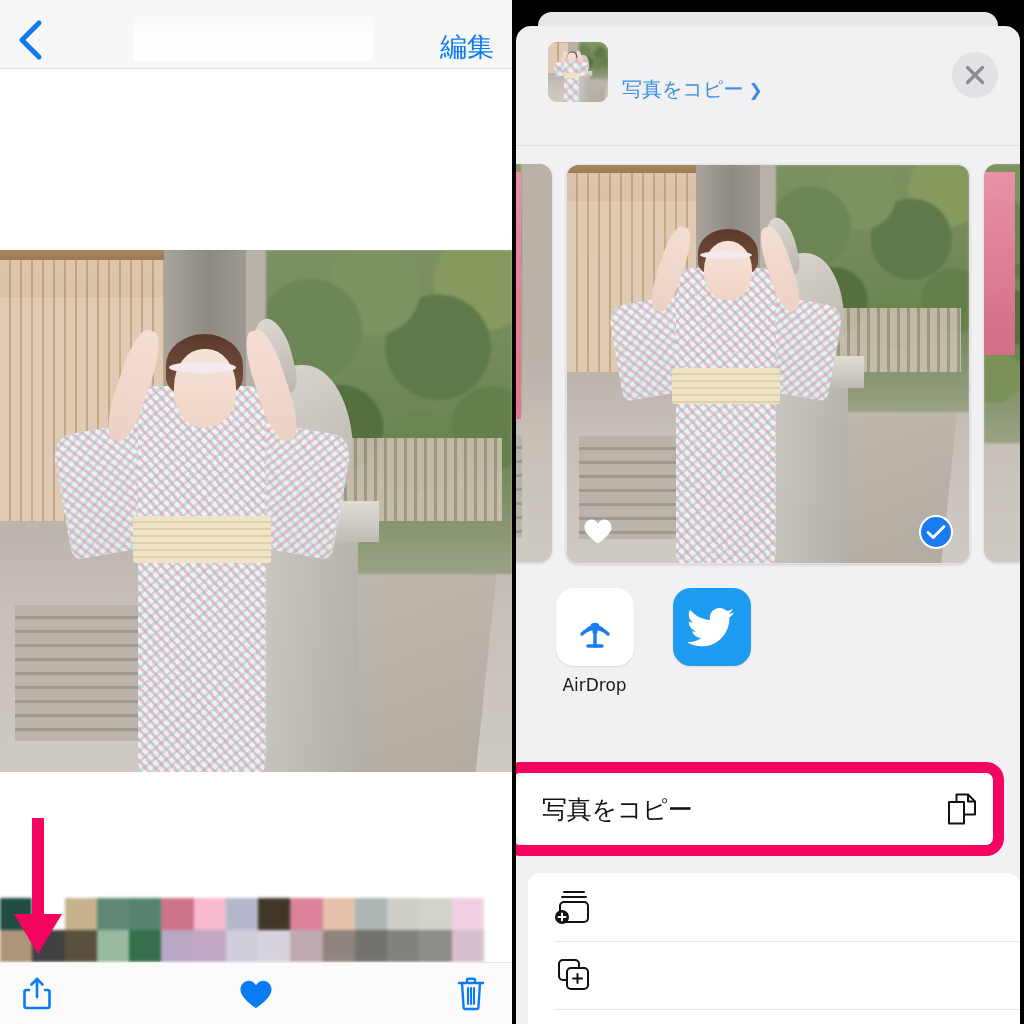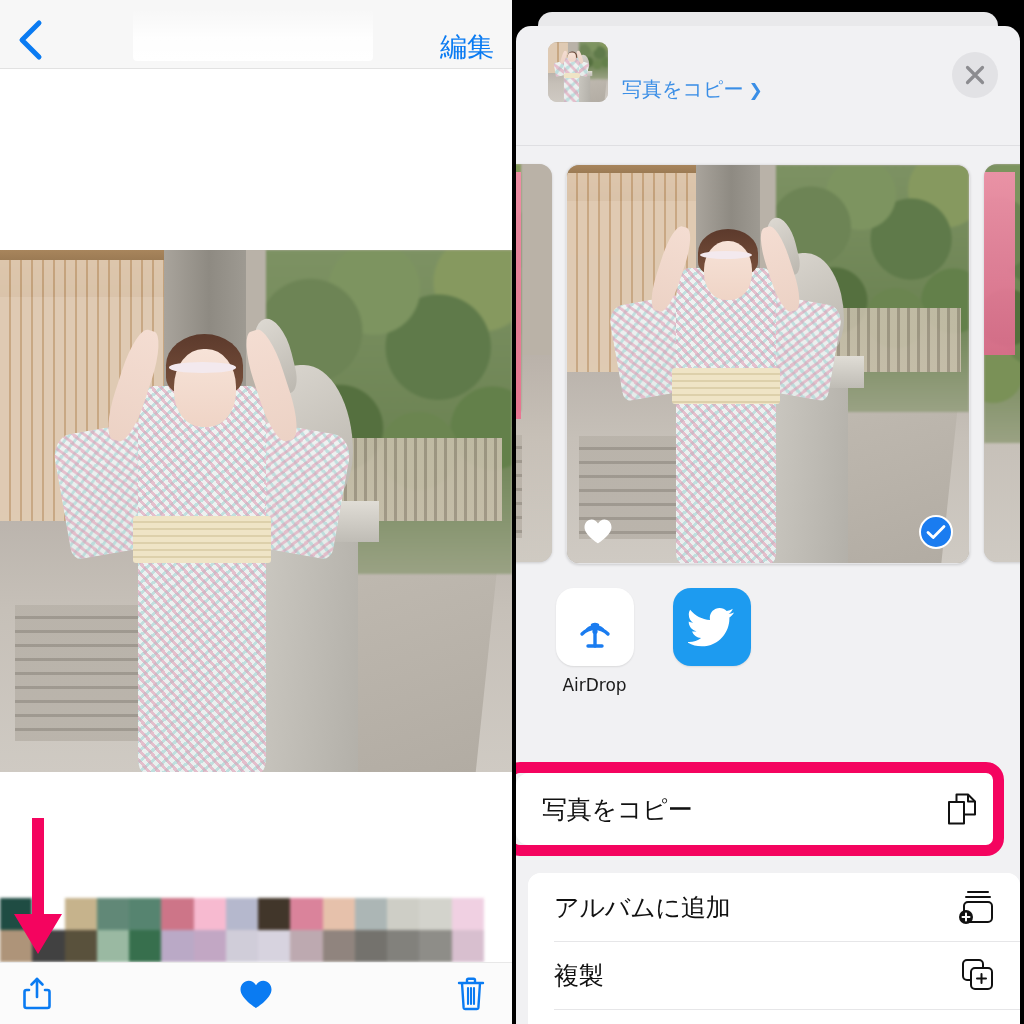--- a/index.html
+++ b/index.html
@@ -576,29 +576,27 @@
             </div>
           </div>
         </div>
       </div>
 
       <div class="highlight-box"></div>
 
       <div class="action-list" style="top:847px">
         <div class="act-card" id="act-rest">
             <div class="act-row">
-              <div class="act-label">アルバムに追加</div>
               <div class="act-icon">
                 <svg width="38" height="36" viewBox="0 0 38 36">
                   <use href="#glyph-add-album"></use>
                 </svg>
               </div>
             </div>
             <div class="act-row">
-              <div class="act-label">複製</div>
               <div class="act-icon">
                 <svg width="36" height="36" viewBox="0 0 36 36">
                   <use href="#glyph-duplicate"></use>
                 </svg>
               </div>
             </div>
             <div class="act-row">
               <div class="act-icon"></div>
             </div>
           </div>

